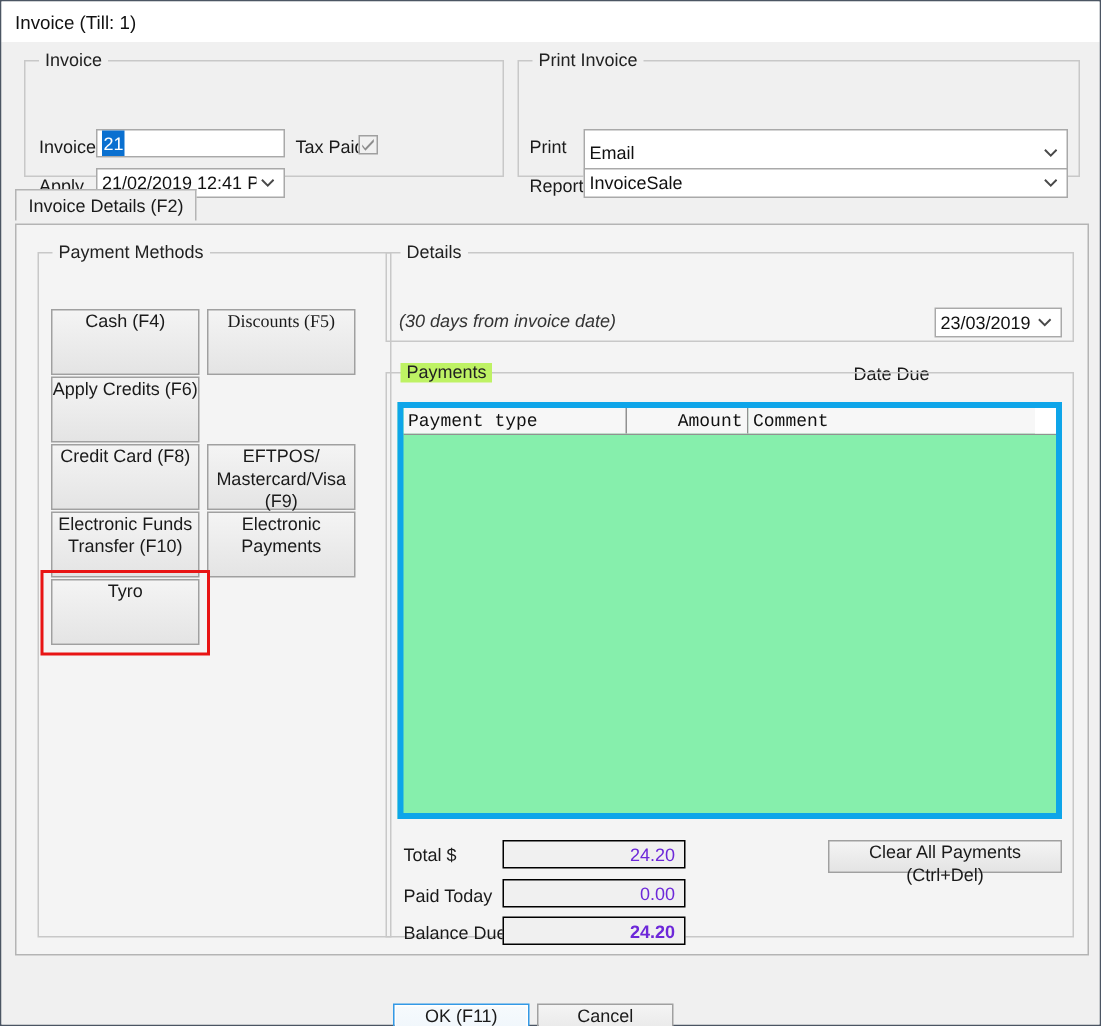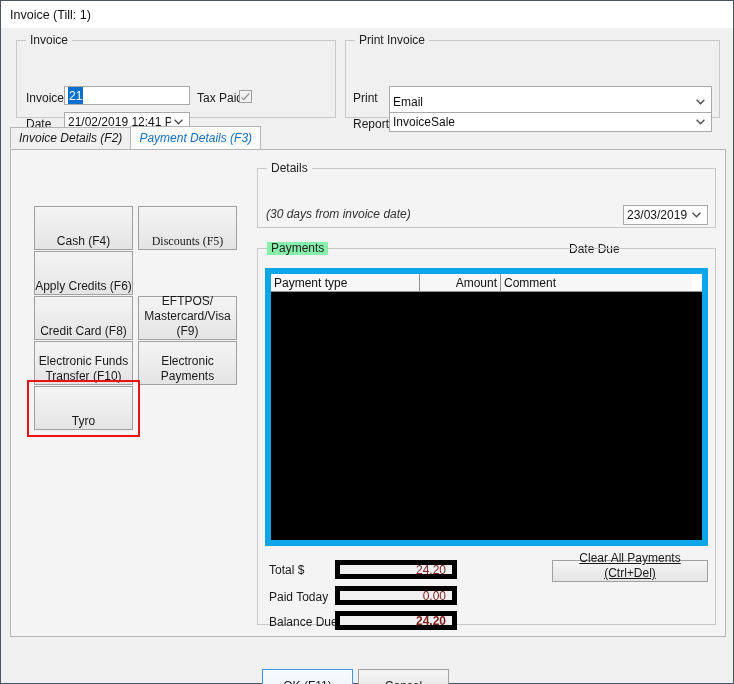--- a/index.html
+++ b/index.html
@@ -77,24 +77,24 @@
     overflow: hidden;
     white-space: nowrap;
   }
   .tbox .sel {
     background: #0a70d0;
     color: #ffffff;
     padding: 12px 1px;
   }
   .tbox.ro {
     background: #f0f0f0;
-    border: 5px solid #000000;
+    border: 1px solid #000000;
     justify-content: flex-end;
     padding-right: 6px;
-    color: #7f1d1d;
+    color: #6d28d9;
   }
   .tbox.ro.bold { font-weight: bold; }
 
   
   .combo {
     position: absolute;
     box-sizing: border-box;
     border: 1px solid #a9a9a9;
     background: #ffffff;
     font-size: 12px;
@@ -122,38 +122,37 @@
   .chk svg { display:block; }
 
   
   .btn {
     position: absolute;
     box-sizing: border-box;
     border: 1px solid #a0a0a0;
     background: linear-gradient(to bottom, #f4f4f4 0%, #ececec 50%, #e4e4e4 100%);
     font-size: 12px;
     color: #1a1a1a;
-    display: flex; align-items: flex-end; justify-content: center;
+    display: flex; align-items: flex-start; justify-content: center;
     text-align: center;
     line-height: 15px;
     cursor: default;
     user-select: none;
   }
   .btn.focus {
     border: 1px solid #3399e6;
     box-shadow: inset 0 0 0 1px #ffffff;
     background: linear-gradient(to bottom, #f6fafd 0%, #eef5fb 100%);
   }
 
   
   #tabstrip {
     position: absolute;
     display: flex;
-    align-items: center;
-    font-style: italic;
+    align-items: flex-start;
   }
   .tab {
     box-sizing: border-box;
     height: 21px;
     padding: 0 8px;
     border: 1px solid #b4b4b4;
     border-bottom: none;
     background: #f0f0f0;
     font-size: 12px;
     color: #1a1a1a;
@@ -171,24 +170,25 @@
   #tabpanel {
     position: absolute;
     border: 1px solid #b4b4b4;
     box-sizing: border-box;
     background: #f4f4f4;
   }
 
   
   #paygrid {
     position: absolute;
-    border: 6px solid #0ea5e9;
-    box-sizing: border-box;
-    background: #000000;
+    border: 4px solid #0ea5e9;
+    box-sizing: border-box;
+    background: #86efac;
     overflow: hidden;
+    font-family: Liberation Mono, monospace;
   }
   #paygrid .hdrrow {
     display: flex;
     height: 18px;
     border-bottom: 1px solid #919191;
     box-sizing: border-box;
   }
   #paygrid .hcell {
     box-sizing: border-box;
     border-right: 1px solid #919191;
@@ -237,21 +237,21 @@
       <span class="sel">21</span>
     </div>
     <span class="lbl" style="left:196px; top:63px;">Tax Paid</span>
     <div class="chk" style="left:238px; top:62px;">
       <span>
         <svg width="11" height="11" viewBox="0 0 11 11">
           <path d="M1.5 5.4 L3.4 7.8 L9.2 1.7 L9.2 3.6 L3.6 9.5 L1.5 6.9 Z" fill="#8d8d8d"></path>
         </svg>
       </span>
     </div>
-    <span class="lbl" style="left:25px; top:89px;">Date</span>
+    <span class="lbl" style="left:25px; top:89px;">Apply</span>
     <div class="combo" style="left:63px; top:84px; width:126px; height:20px;">
       <span class="cval">21/02/2019 12:41 PM</span>
       <span class="arrow">
         <svg width="9" height="6" viewBox="0 0 9 6">
             <path d="M0.6 0.8 L4.5 4.8 L8.4 0.8" fill="none" stroke="#4a4a4a" stroke-width="1.3"></path>
           </svg>
       </span>
     </div>
 
     <div class="group" style="left:344px; top:12px; width:375px; height:78px;">
@@ -273,26 +273,26 @@
         <svg width="9" height="6" viewBox="0 0 9 6">
             <path d="M0.6 0.8 L4.5 4.8 L8.4 0.8" fill="none" stroke="#4a4a4a" stroke-width="1.3"></path>
           </svg>
       </span>
     </div>
 
     <div id="tabstrip" style="left:9px; top:98px;">
       <div class="tab">
         <span>Invoice Details (F2)</span>
       </div>
-      <div class="tab active">
-        <span>Payment Details (F3)</span>
-      </div>
     </div>
     <div id="tabpanel" style="left:9px; top:121px; width:716px; height:488px;"></div>
 
+    <div class="group" style="left:24px; top:140px; width:236px; height:457px;">
+      <span class="legend" style="background:#f4f4f4;">Payment Methods</span>
+    </div>
 
     <div class="btn" style="left:33px; top:178px; width:99px; height:44px;">
       <span>Cash (F4)</span>
     </div>
     <div class="btn" style="left:137px; top:178px; width:99px; height:44px;font-family:Liberation Serif, serif;">
       <span>Discounts (F5)</span>
     </div>
 
     <div class="btn" style="left:33px; top:223px; width:99px; height:44px;">
       <span>Apply Credits (F6)</span>
@@ -326,21 +326,21 @@
     <div class="combo" style="left:622px; top:177px; width:85px; height:20px;">
       <span class="cval">23/03/2019</span>
       <span class="arrow">
         <svg width="9" height="6" viewBox="0 0 9 6">
             <path d="M0.6 0.8 L4.5 4.8 L8.4 0.8" fill="none" stroke="#4a4a4a" stroke-width="1.3"></path>
           </svg>
       </span>
     </div>
 
     <div class="group" style="left:256px; top:220px; width:459px; height:377px;">
-      <span class="legend" style="background:#86efac;text-align:center;">Payments</span>
+      <span class="legend" style="background:#bef264;text-align:center;">Payments</span>
     </div>
 
     <div id="paygrid" style="left:264px; top:240px; width:443px; height:278px;">
       <div class="hdrrow">
         <div class="hcell" style="width:149px;">Payment type</div>
         <div class="hcell num" style="width:81px;">Amount</div>
         <div class="hcell last" style="width:191px;">Comment</div>
         <div class="hfill"></div>
       </div>
       <div class="body"></div>
@@ -354,21 +354,21 @@
     <span class="lbl" style="left:268px; top:562px;">Paid Today</span>
     <div class="tbox ro" style="left:334px; top:558px; width:122px; height:19px;">
       <span>0.00</span>
     </div>
 
     <span class="lbl" style="left:268px; top:587px;">Balance Due</span>
     <div class="tbox ro bold" style="left:334px; top:583px; width:122px; height:19px;">
       <span>24.20</span>
     </div>
 
-    <div class="btn" style="left:551px; top:532px; width:156px; height:22px;text-decoration:underline;">
+    <div class="btn" style="left:551px; top:532px; width:156px; height:22px;">
       <span>Clear All Payments (Ctrl+Del)</span>
     </div>
 
     <div class="btn focus" style="left:261px; top:641px; width:91px; height:26px;">
       <span>OK (F11)</span>
     </div>
     <div class="btn" style="left:357px; top:641px; width:91px; height:26px;">
       <span>Cancel</span>
     </div>
 

